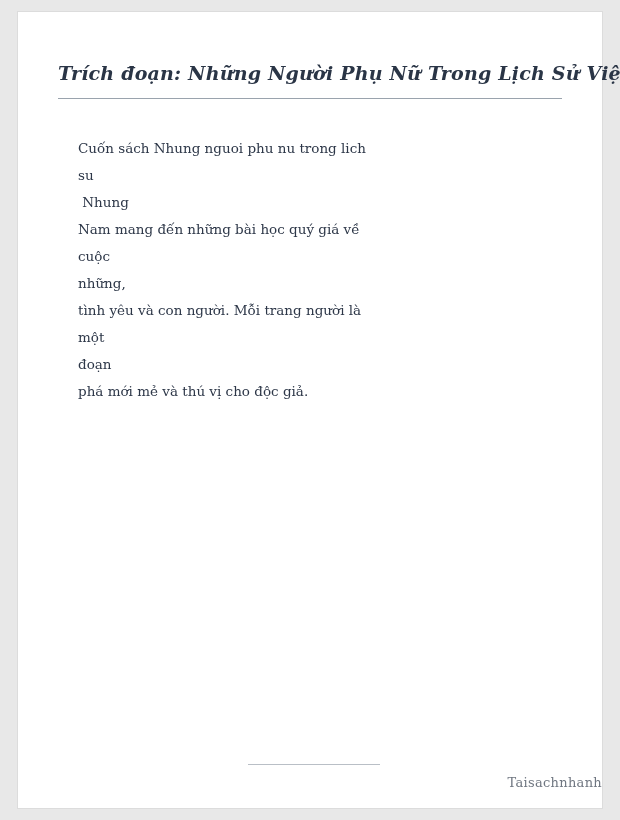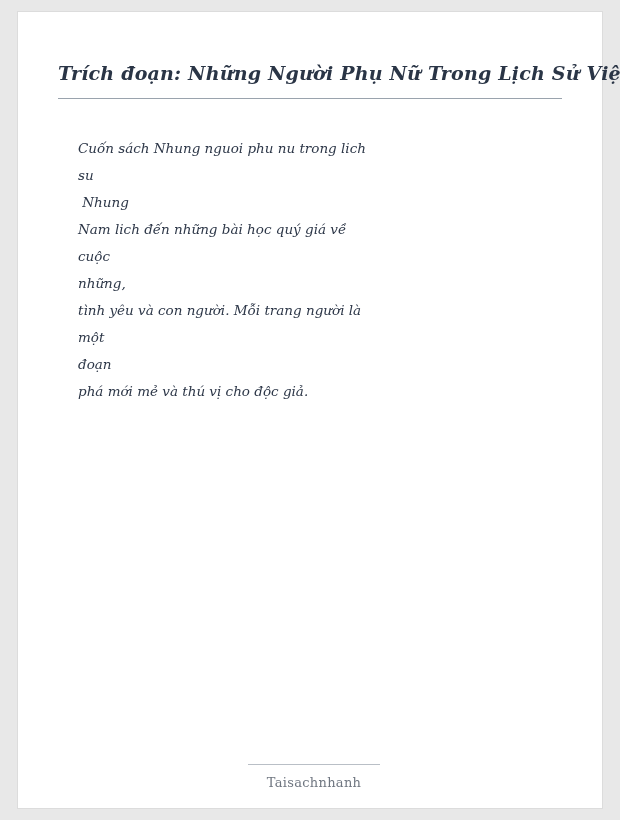--- a/index.html
+++ b/index.html
@@ -39,37 +39,36 @@
     padding-bottom: 14px;
     white-space: nowrap;
   }
   .title-rule {
     border-bottom: 1px solid #9aa3ad;
     width: 100%;
     margin-bottom: 36px;
   }
   .body-text {
     font-family: "DejaVu Serif", serif;
-    font-style: italic;
     font-size: 13.5px;
     line-height: 2.0;
     color: #2d3748;
     max-width: 300px;
     padding-left: 20px;
   }
   .body-text .line {
     display: block;
     white-space: pre-wrap;
   }
   .footer {
     position: absolute;
     left: 0;
     right: 0;
     bottom: 18px;
-    text-align: center;
+    text-align: right;
     padding-left: 8px;
   }
   .footer-rule {
     width: 132px;
     margin: 0 auto 10px auto;
     border-bottom: 1px solid #b9bfc6;
   }
   .footer-text {
     font-family: "DejaVu Serif", serif;
     font-size: 13px;
@@ -80,21 +79,21 @@
 </head>
 <body>
 
 <div class="page">
   <div class="content">
     <div class="doc-title">Trích đoạn: Những Người Phụ Nữ Trong Lịch Sử Việt Nam</div>
     <div class="title-rule"></div>
     <div class="body-text">
       <span class="line">Cuốn sách Nhung nguoi phu nu trong lich su</span>
       <span class="line"> Nhung</span>
-      <span class="line">Nam lich đến những bài học quý giá về cuộc</span>
+      <span class="line">Nam mang đến những bài học quý giá về cuộc</span>
       <span class="line">những,</span>
       <span class="line">tình yêu và con người. Mỗi trang người là một</span>
       <span class="line">đoạn</span>
       <span class="line">phá mới mẻ và thú vị cho độc giả.</span>
     </div>
   </div>
   <div class="footer">
     <div class="footer-rule"></div>
     <div class="footer-text">Taisachnhanh</div>
   </div>

